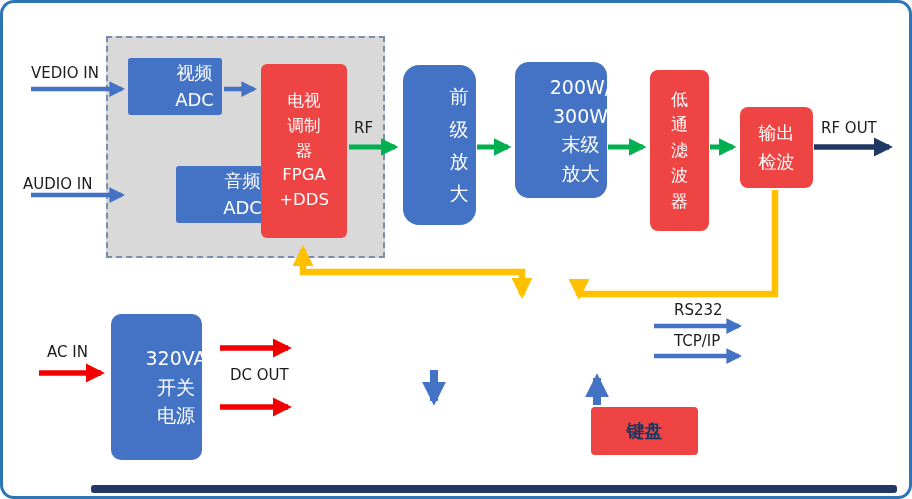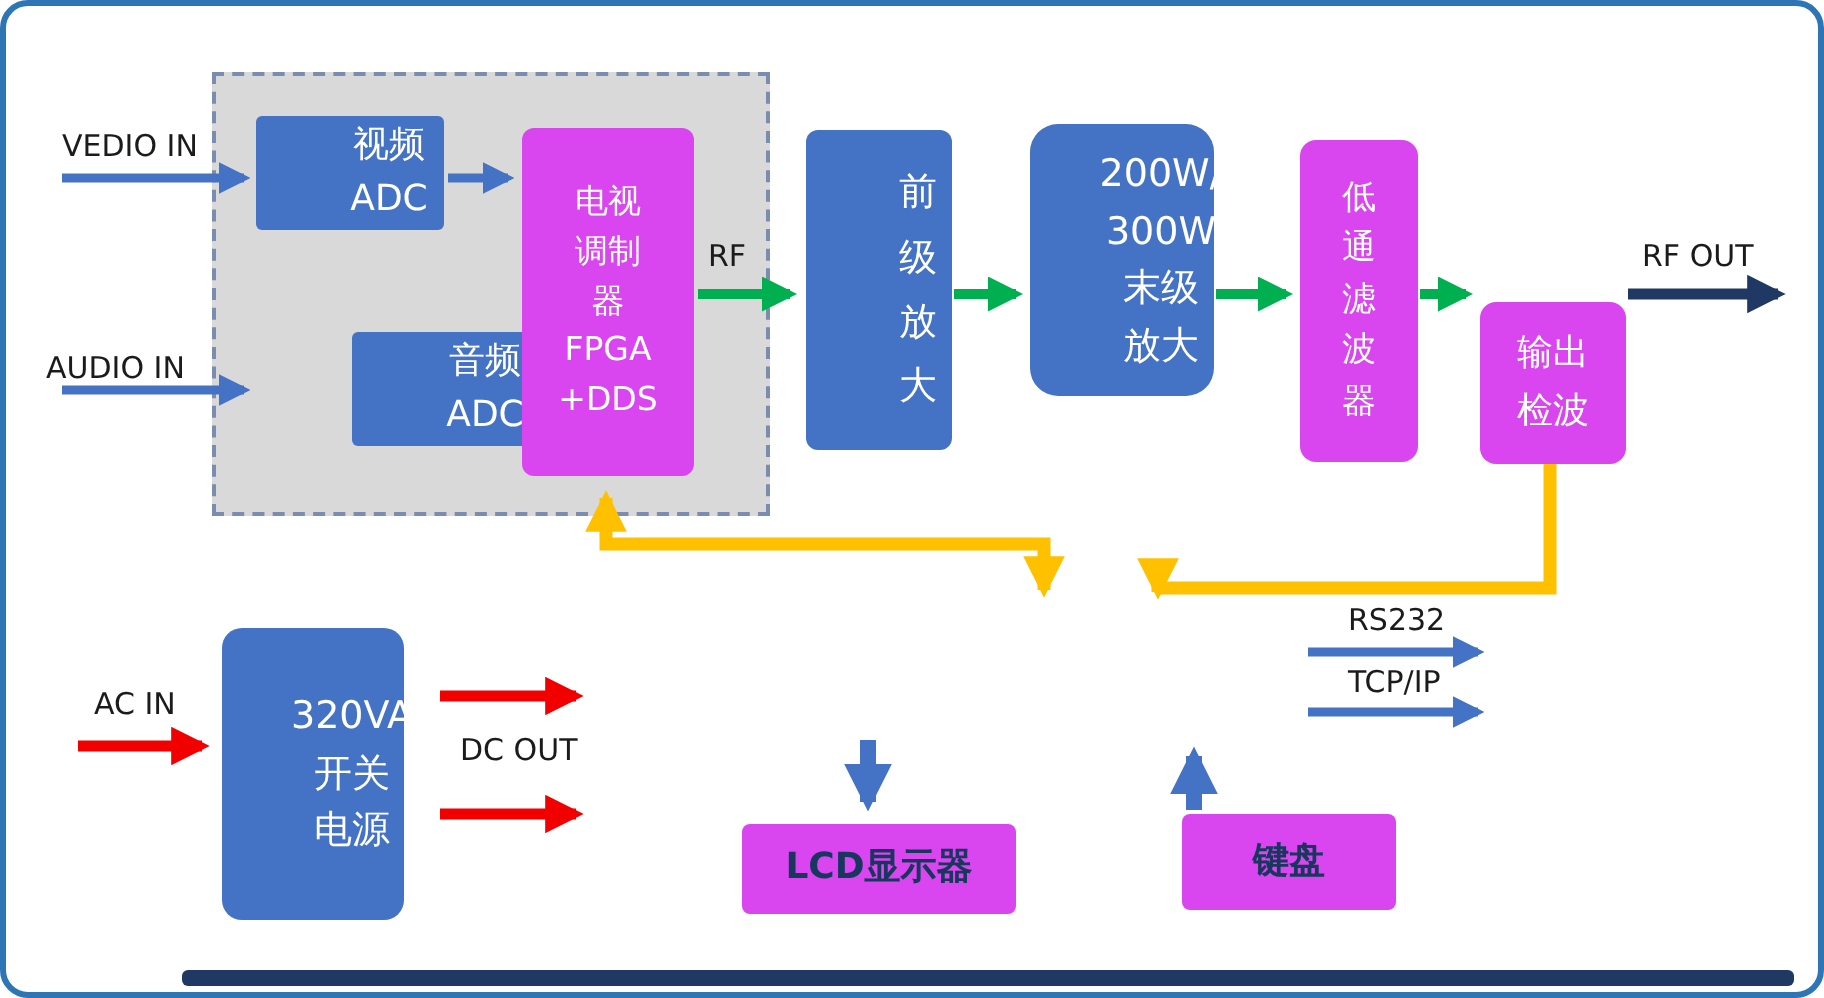--- a/index.html
+++ b/index.html
@@ -12,30 +12,30 @@
     position:absolute;left:103px;top:33px;width:279px;height:222px;
     background:#D9D9D9;border:2px dashed #7A8DB0;box-sizing:border-box;z-index:0;
   }
   svg.arrows{position:absolute;left:0;top:0;z-index:1;}
   .box{
     position:absolute;display:flex;align-items:center;justify-content:center;
     text-align:center;white-space:pre-line;color:#ffffff;box-sizing:border-box;
     z-index:2;line-height:1.45;font-weight:500;
   }
   .blue{background:#4472C4;padding-left:39px;}
-  .orange{background:#d946ef;}
+  .orange{background:#ef4444;}
   .label{position:absolute;color:#1b1b1b;font-size:15px;z-index:2;font-weight:500;}
 
   #video-adc{left:125px;top:55px;width:94px;height:57px;font-size:18px;border-radius:3px;}
   #audio-adc{left:125px;top:163px;width:94px;height:57px;font-size:18px;border-radius:3px;margin-left:48px;}
   #modulator{left:258px;top:61px;width:86px;height:174px;font-size:16.5px;border-radius:6px;line-height:1.5;}
-  #pre-amp{left:400px;top:62px;width:73px;height:160px;font-size:19px;border-radius:6px;line-height:1.7;}
+  #pre-amp{left:400px;top:62px;width:73px;height:160px;font-size:19px;border-radius:16px;line-height:1.7;}
   #final-amp{left:512px;top:59px;width:92px;height:136px;font-size:19px;border-radius:14px;line-height:1.5;}
   #lpf{left:647px;top:67px;width:59px;height:161px;font-size:17px;border-radius:8px;line-height:1.5;}
-  #detector{left:737px;top:104px;width:73px;height:81px;font-size:18px;border-radius:8px;line-height:1.6;margin-top:44px;}
+  #detector{left:737px;top:104px;width:73px;height:81px;font-size:18px;border-radius:8px;line-height:1.6;}
   #arm{left:386px;top:298px;width:263px;height:67px;font-size:21px;border-radius:14px;}
   #lcd{left:368px;top:409px;width:137px;height:45px;font-size:18px;border-radius:4px;color:#17375E;font-weight:700;}
   #keyboard{left:540px;top:404px;width:107px;height:48px;font-size:18px;border-radius:4px;color:#17375E;font-weight:700;margin-left:48px;}
   #psu{left:108px;top:311px;width:91px;height:146px;font-size:19px;border-radius:10px;line-height:1.5;}
 
   #lbl-vedio-in{left:28px;top:61px;}
   #lbl-audio-in{left:20px;top:172px;}
   #lbl-rf{left:351px;top:116px;}
   #lbl-rf-out{left:818px;top:116px;}
   #lbl-rs232{left:671px;top:298px;}
@@ -122,21 +122,20 @@
 300W
 末级
 放大</div>
   <div class="box orange" id="lpf">低
 通
 滤
 波
 器</div>
   <div class="box orange" id="detector">输出
 检波</div>
-  <div class="box orange" id="lcd">LCD显示器</div>
   <div class="box orange" id="keyboard">键盘</div>
   <div class="box blue" id="psu">320VA
 开关
 电源</div>
 
   <div class="label" id="lbl-vedio-in">VEDIO IN</div>
   <div class="label" id="lbl-audio-in">AUDIO IN</div>
   <div class="label" id="lbl-rf">RF</div>
   <div class="label" id="lbl-rf-out">RF OUT</div>
   <div class="label" id="lbl-rs232">RS232</div>

